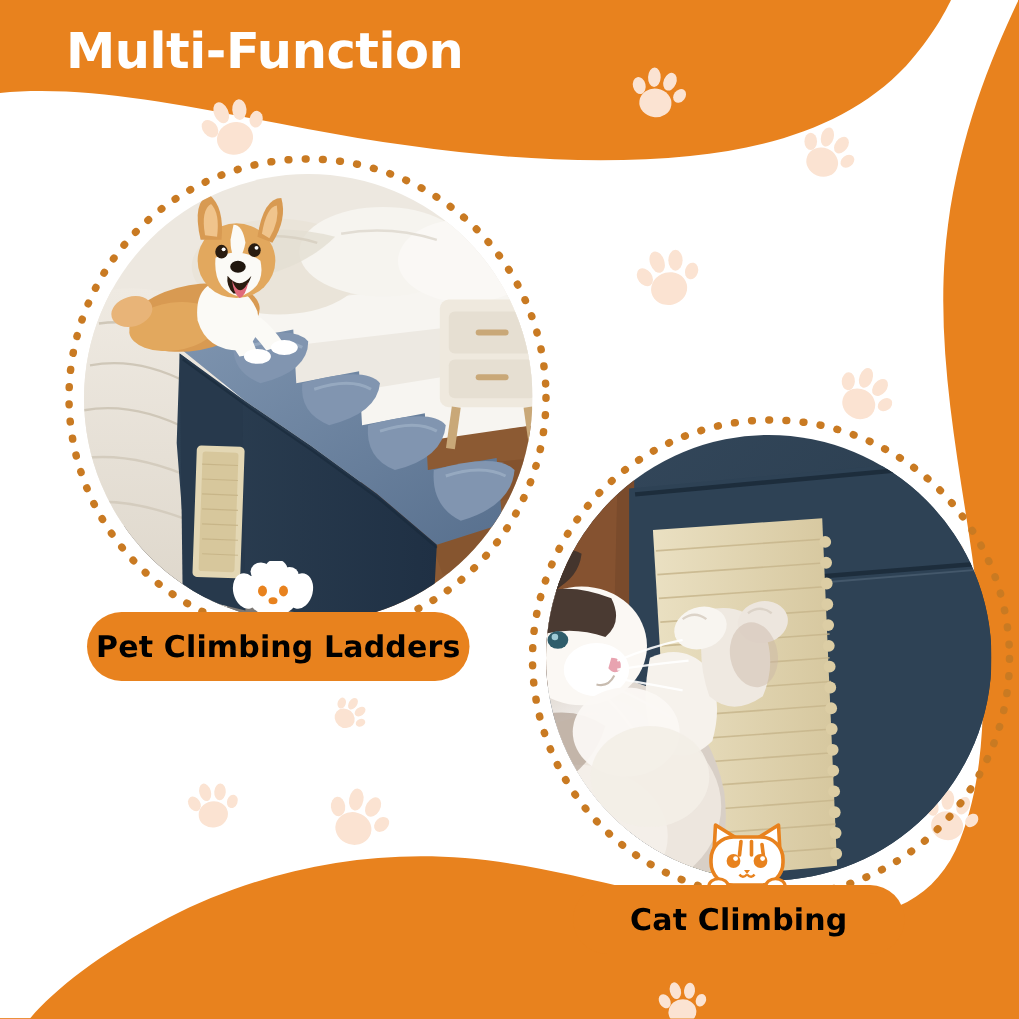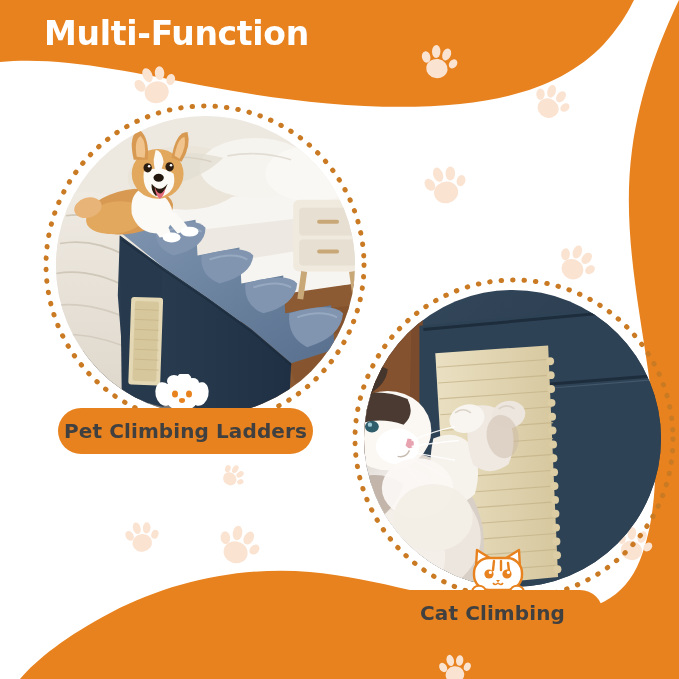--- a/index.html
+++ b/index.html
@@ -45,21 +45,21 @@
   .scene { position:absolute; inset:0; }
 
   
   .pill {
     position:absolute;
     background:#E8821E;
     border-radius:999px;
     display:flex;
     align-items:center;
     justify-content:center;
-    color:#404040;
+    color:#000000;
     font-weight:bold;
     font-size:20px;
     letter-spacing:0.1px;
     z-index:32;
     white-space:nowrap;
     font-family:"DejaVu Sans", sans-serif;
   }
   .mascot { position:absolute; z-index:31; }
 </style>
 </head>

